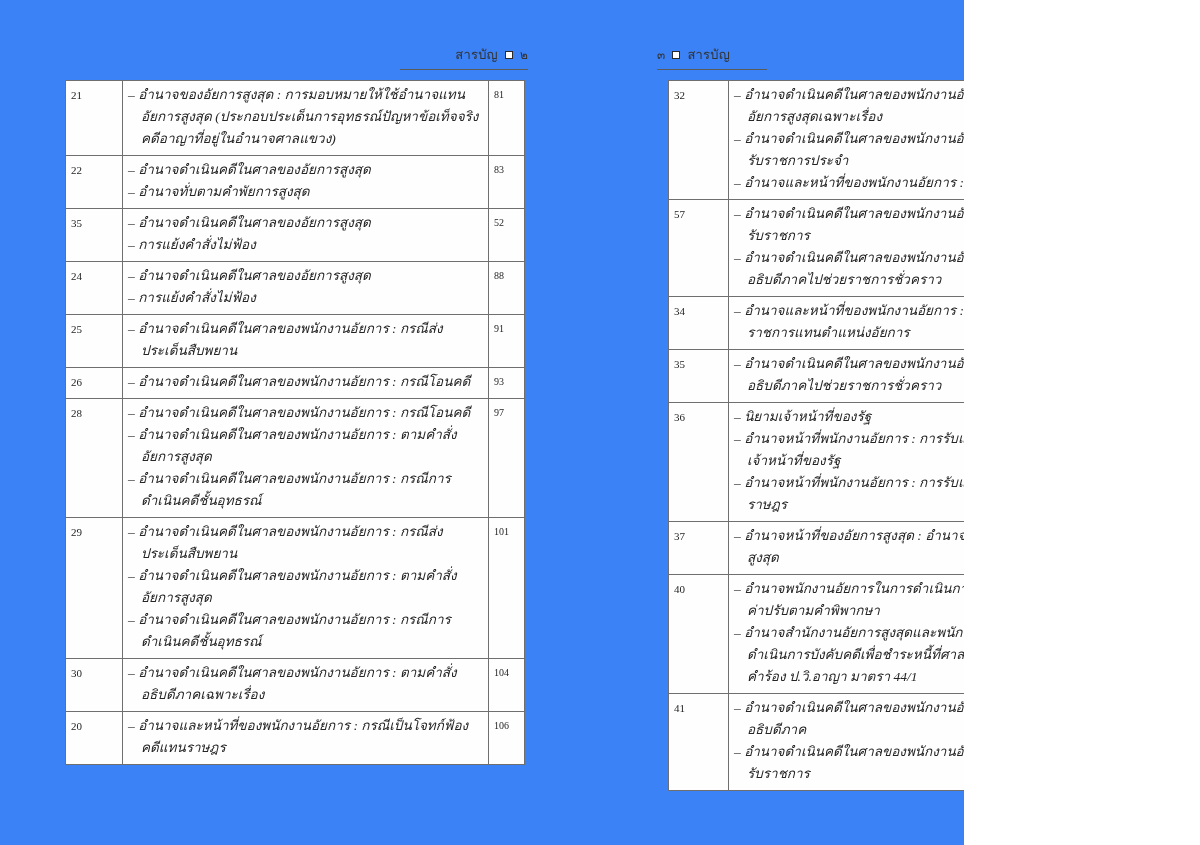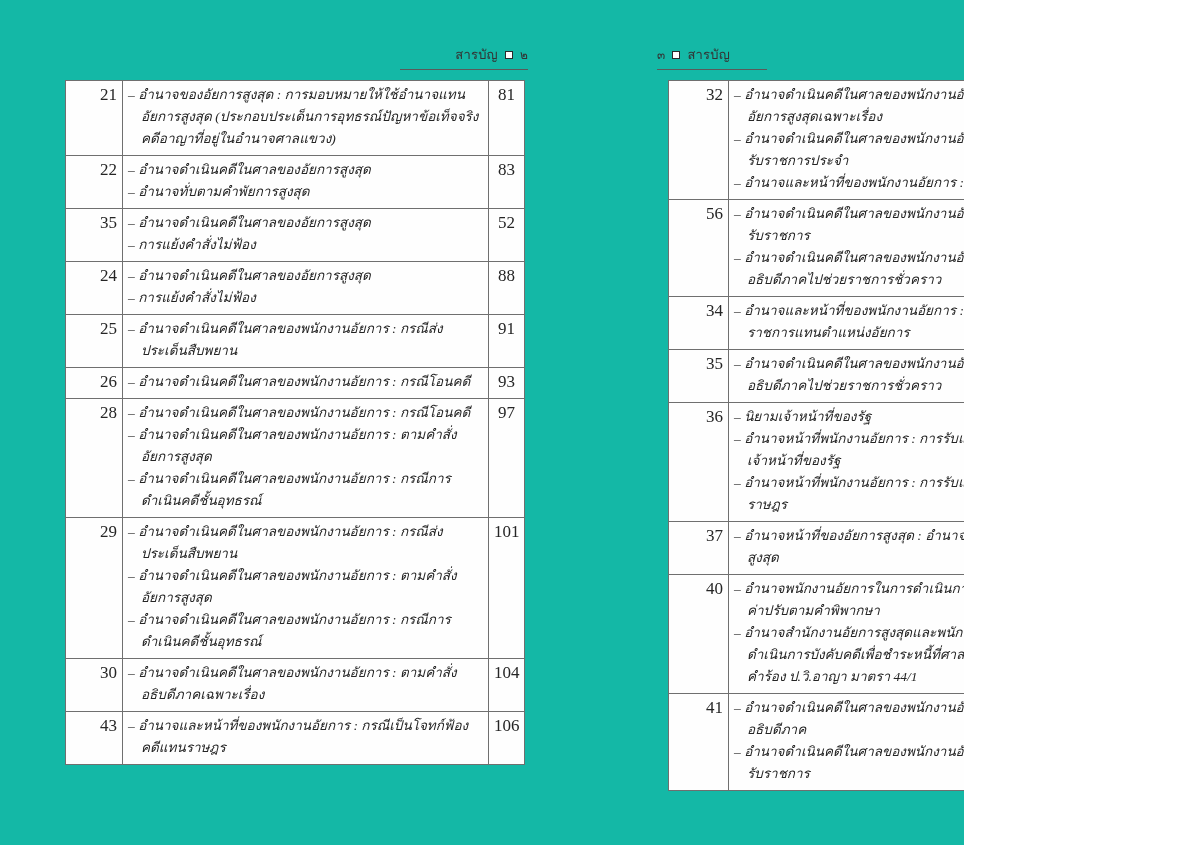--- a/index.html
+++ b/index.html
@@ -1,21 +1,21 @@
 <!DOCTYPE html>
 <html><head>
 <meta charset="utf-8">
 <style>
   html,body{margin:0;padding:0;}
   body{
     width:1200px;height:845px;background:#ffffff;
     font-family:"Liberation Serif","DejaVu Serif",serif;
     -webkit-font-smoothing:antialiased;
   }
-  .sheet{position:relative;width:964px;height:845px;background:#14b8a6;overflow:hidden;}
+  .sheet{position:relative;width:964px;height:845px;background:#3b82f6;overflow:hidden;}
 
   
   .hdr{
     position:absolute;top:44px;font-size:13px;color:#333;
     border-bottom:1.5px solid #5a5a5a;padding-bottom:4px;
     display:flex;align-items:center;gap:7px;letter-spacing:.2px;
   }
   .hdr-left{left:400px;width:128px;justify-content:flex-end;}
   .hdr-right{left:657px;width:110px;justify-content:flex-start;}
   .sq{
@@ -31,22 +31,22 @@
     border:1.5px solid #5f5f5f;
   }
   .toc-left{left:65px;width:460px;}
   .toc-right{left:668px;width:467px;}
   table.toc td{
     border:1px solid #6f6f6f;vertical-align:top;color:#252525;
     line-height:22px;padding:3px 5px 5px;
   }
   .toc-left  col.c-num{width:57px;}  .toc-left  col.c-page{width:36px;}
   .toc-right col.c-num{width:60px;}  .toc-right col.c-page{width:44px;}
-  td.num{text-align:right;font-size:17px;}
-  td.pg{text-align:center;font-size:17px;}
+  td.num{text-align:left;font-size:11px;}
+  td.pg{font-size:10px;}
   td.body{padding-left:12px;padding-right:9px;font-style:italic;}
   .topic{padding-left:13px;text-indent:-13px;}
 </style>
 </head>
 <body>
 
 <div class="sheet">
 
   <header class="hdr hdr-left">
     <span>สารบัญ</span>
@@ -141,21 +141,21 @@
 
   <tr>
     <td class="num">30</td>
     <td class="body">
             <div class="topic">– อำนาจดำเนินคดีในศาลของพนักงานอัยการ : ตามคำสั่งอธิบดีภาคเฉพาะเรื่อง</div>
           </td>
     <td class="pg">104</td>
   </tr>
 
   <tr>
-    <td class="num">43</td>
+    <td class="num">20</td>
     <td class="body">
             <div class="topic">– อำนาจและหน้าที่ของพนักงานอัยการ : กรณีเป็นโจทก์ฟ้องคดีแทนราษฎร</div>
           </td>
     <td class="pg">106</td>
   </tr>
 </tbody>
   </table>
 
   <table class="toc toc-right">
     <colgroup>
@@ -168,21 +168,21 @@
     <td class="num">32</td>
     <td class="body">
             <div class="topic">– อำนาจดำเนินคดีในศาลของพนักงานอัยการ : ตามคำสั่งอัยการสูงสุดเฉพาะเรื่อง</div>
             <div class="topic">– อำนาจดำเนินคดีในศาลของพนักงานอัยการ : ในศาลท้องที่รับราชการประจำ</div>
             <div class="topic">– อำนาจและหน้าที่ของพนักงานอัยการ : ตาม ป.วิ.อาญา</div>
           </td>
     <td class="pg">108</td>
   </tr>
 
   <tr>
-    <td class="num">56</td>
+    <td class="num">57</td>
     <td class="body">
             <div class="topic">– อำนาจดำเนินคดีในศาลของพนักงานอัยการ : ในศาลท้องที่รับราชการ</div>
             <div class="topic">– อำนาจดำเนินคดีในศาลของพนักงานอัยการ : ตามคำสั่งอธิบดีภาคไปช่วยราชการชั่วคราว</div>
           </td>
     <td class="pg">111</td>
   </tr>
 
   <tr>
     <td class="num">34</td>
     <td class="body">

